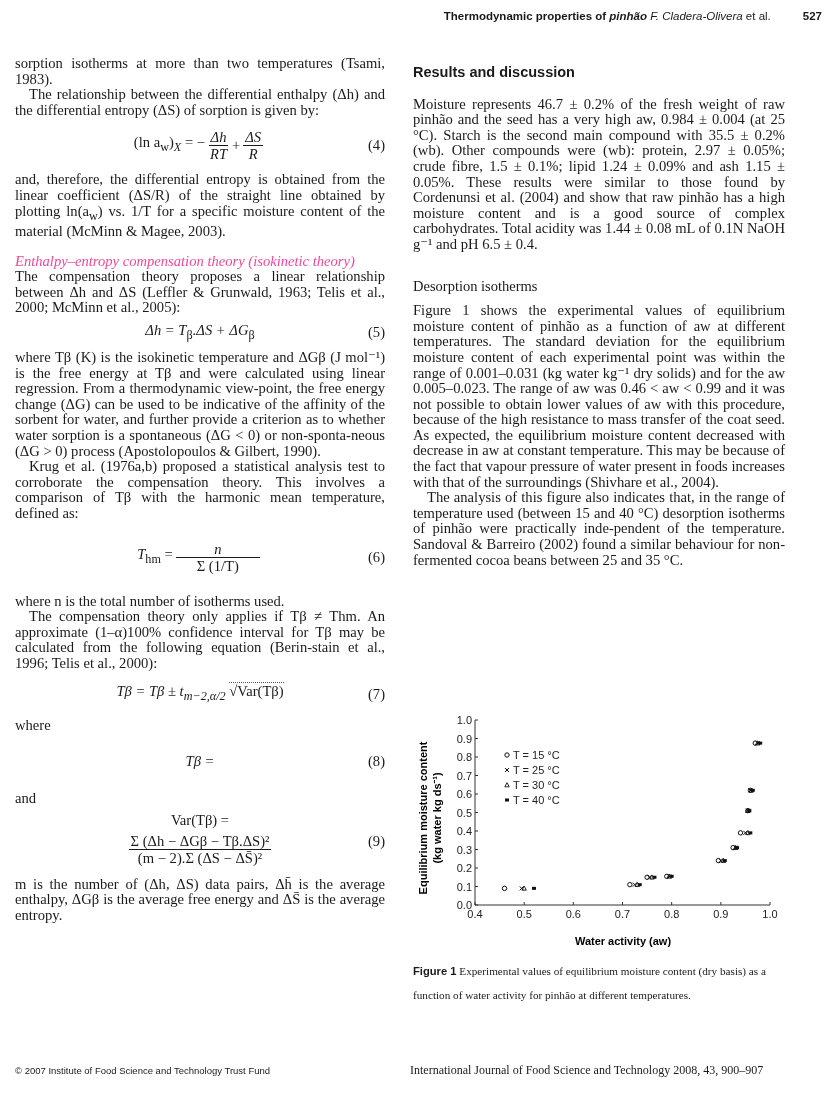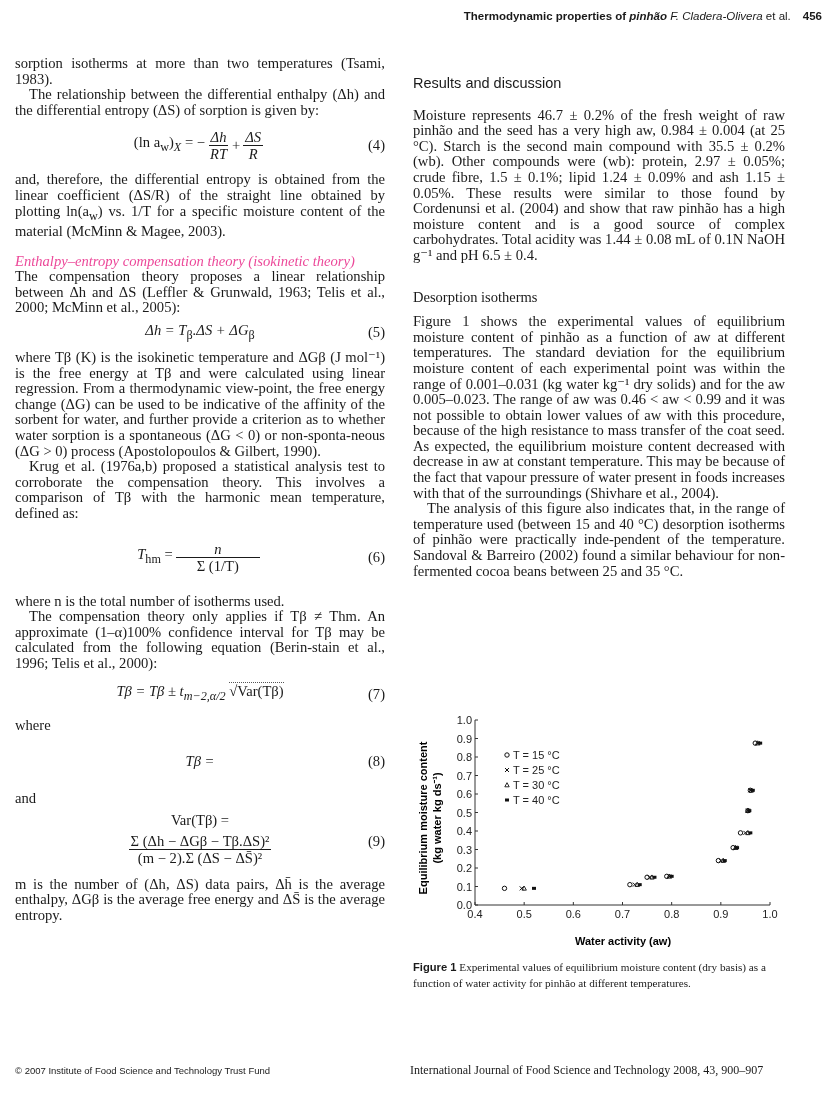--- a/index.html
+++ b/index.html
@@ -1,45 +1,45 @@
 <!DOCTYPE html>
 <html><head>
 <meta charset="utf-8">
 <style>
   html, body { margin: 0; padding: 0; background: #ffffff; }
   body { width: 832px; height: 1102px; position: relative; overflow: hidden; color: #1a1a1a; font-family: "Liberation Serif", "DejaVu Serif", serif; }
-  .running-head { position: absolute; top: 10px; left: 440px; width: 382px; font-family: "Liberation Sans", sans-serif; font-size: 11.5px; display: flex; justify-content: flex-end; gap: 12px; }
+  .running-head { position: absolute; top: 10px; left: 440px; width: 382px; font-family: "Liberation Sans", sans-serif; font-size: 11.5px; display: flex; justify-content: flex-end; gap: 32px; }
   .running-head b { font-weight: bold; }
   .col { position: absolute; font-size: 14.6px; line-height: 15.6px; text-align: justify; }
   .col-left { left: 15px; top: 56px; width: 370px; }
   .col-right { left: 413px; top: 56px; width: 372px; }
   p { margin: 0; }
   .indent { text-indent: 14px; }
   .eq { display: flex; align-items: center; justify-content: center; position: relative; margin: 6px 0; }
   .eq .eqnum { position: absolute; right: 0; }
   .frac { display: inline-flex; flex-direction: column; align-items: center; vertical-align: middle; margin: 4px 3px; }
   .frac .num { border-bottom: 1px solid #1a1a1a; padding: 0 2px; line-height: 16px; }
   .frac .den { padding: 0 2px; line-height: 16px; }
   i { font-style: italic; }
   .ital-head { font-style: italic; color: #ec4899; margin-top: 14px; }
-  .sec-h1 { font-family: "Liberation Sans", sans-serif; font-weight: normal; font-size: 14.5px; margin-top: 20px; margin-bottom: 16px; }
+  .sec-h1 { font-family: "Liberation Sans", sans-serif; font-weight: bold; font-size: 14.5px; margin-top: 9px; margin-bottom: 16px; }
   .sec-h2 { font-size: 14.5px; margin-bottom: 9px; }
   .chart-wrap { position: absolute; left: 413px; top: 708px; width: 380px; height: 240px; }
-  .caption { position: absolute; left: 413px; top: 959px; width: 370px; font-size: 11.2px; line-height: 16px; }
+  .caption { position: absolute; left: 413px; top: 959px; width: 370px; font-size: 11.2px; line-height: 24px; }
   .caption b { font-family: "Liberation Sans", sans-serif; font-weight: bold; }
   .footer-left { position: absolute; left: 15px; top: 1065px; font-family: "Liberation Sans", sans-serif; font-size: 9.5px; }
   .footer-right { position: absolute; left: 410px; top: 1063px; font-size: 12px; }
   svg text { font-family: "Liberation Sans", sans-serif; }
 </style>
 </head>
 <body>
 
 <div class="running-head">
   <span><b>Thermodynamic properties of </b><b><i>pinhão</i></b> <i>F. Cladera-Olivera</i><span> et al.</span></span>
-  <b>456</b>
+  <b>527</b>
 </div>
 
 <div class="col col-left">
   <p>sorption isotherms at more than two temperatures (Tsami, 1983).</p>
   <p class="indent">The relationship between the differential enthalpy (Δh) and the differential entropy (ΔS) of sorption is given by:</p>
 
   <div class="eq" style="height:42px;">
     <span><span>(ln a</span><sub>w</sub><span>)</span><sub><i>X</i></sub><span> = −</span></span>
     <span class="frac">
         <i class="num">Δh</i>

